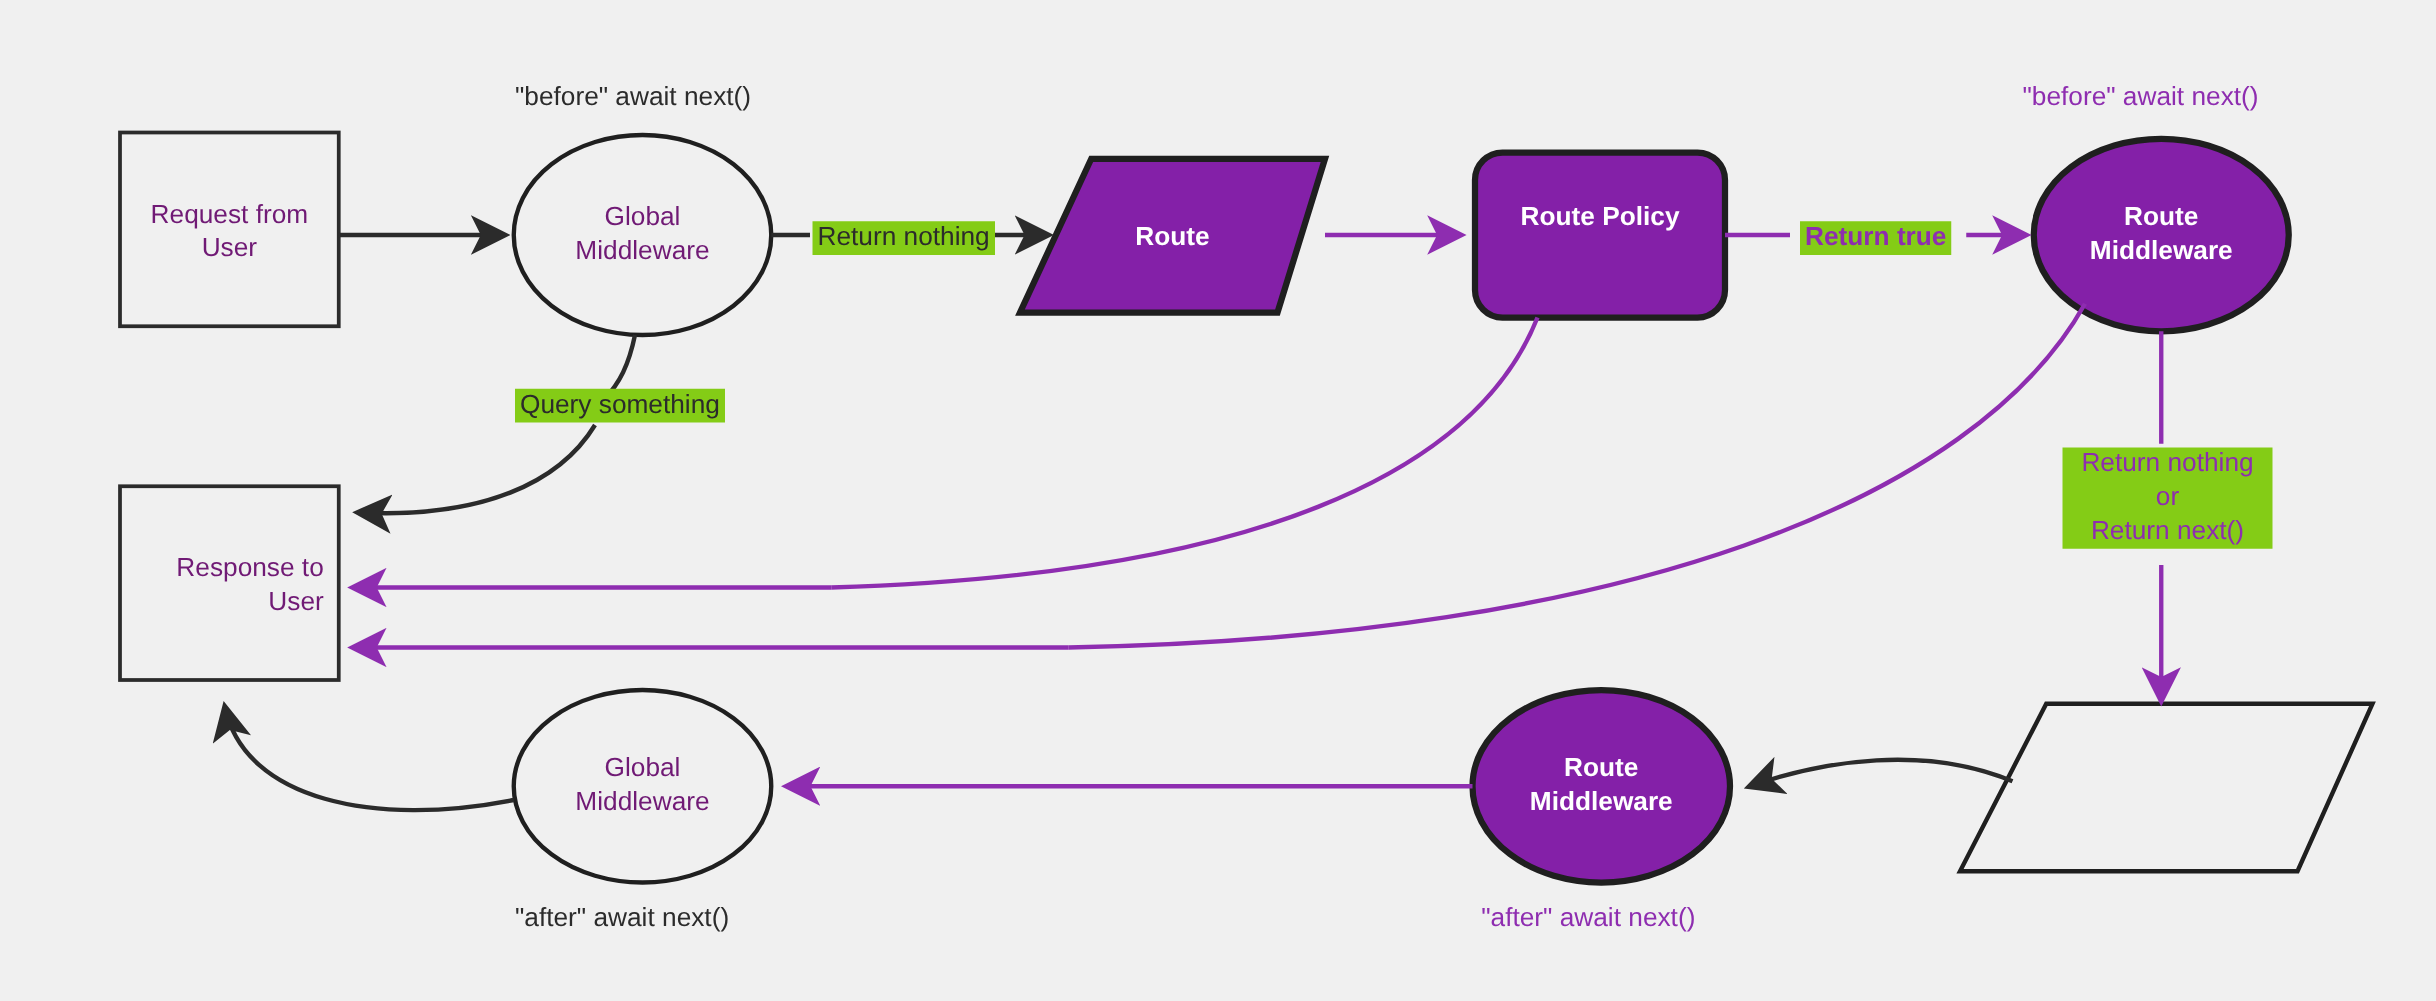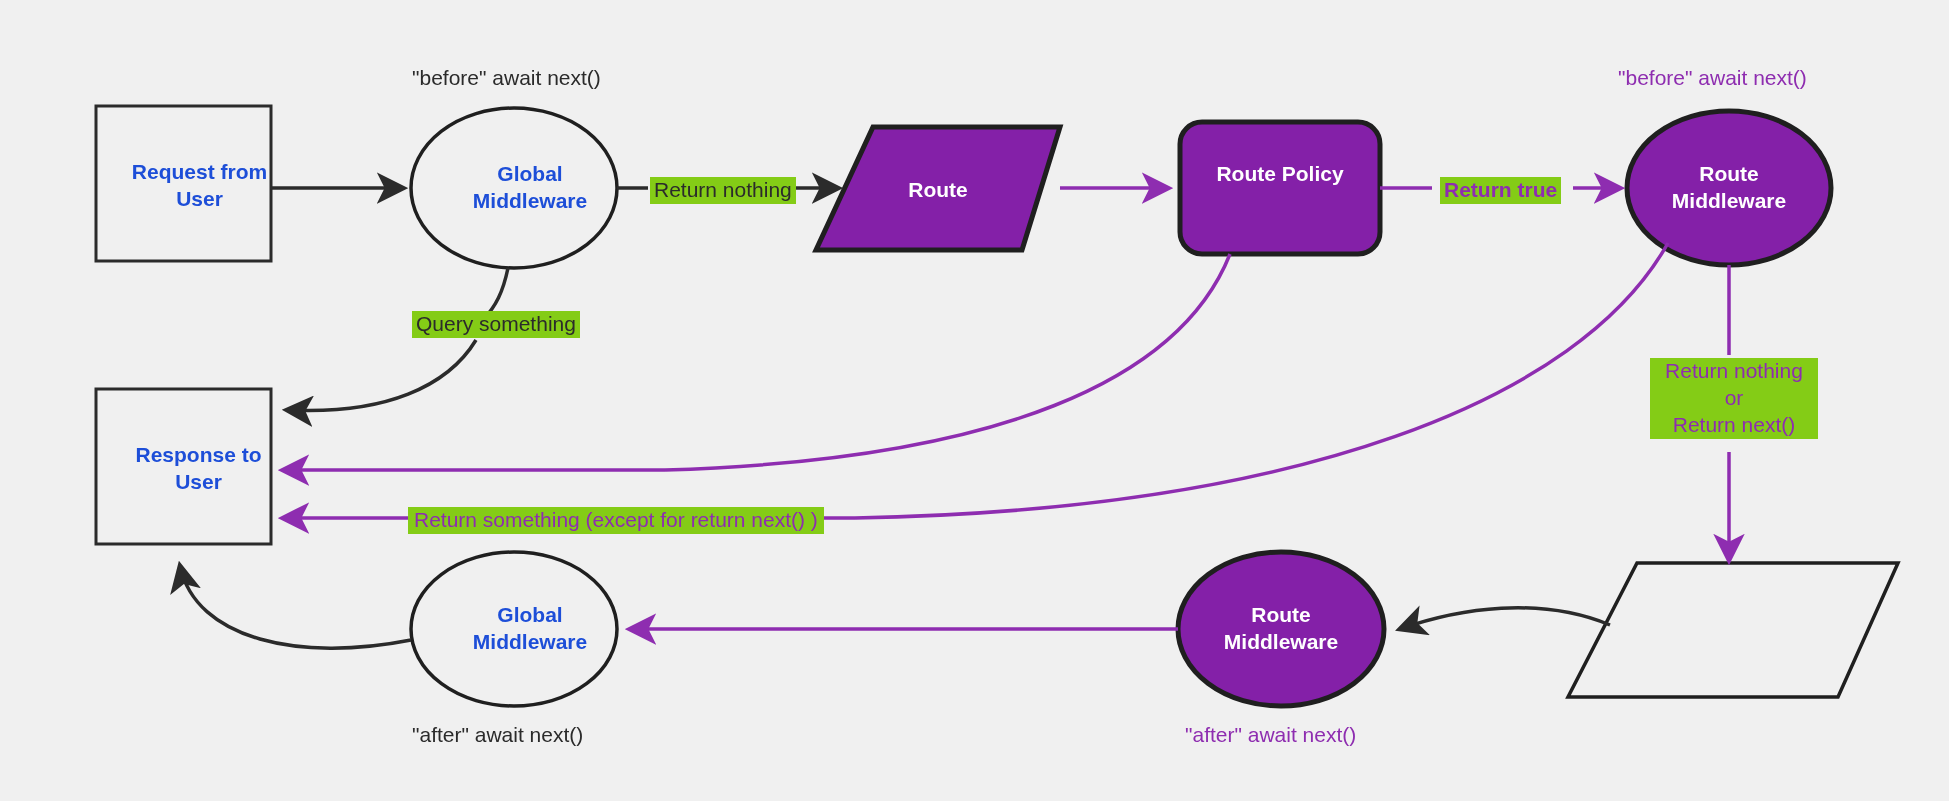--- a/index.html
+++ b/index.html
@@ -29,21 +29,21 @@
   }
   .lbl-dark  { color: #2b2b2b; font-size: 21px; }
   .lbl-purple{ color: #8e2db0; font-size: 21px; }
   .nodelabel {
     position: absolute;
     text-align: center;
     line-height: 1.30;
     white-space: pre-line;
     pointer-events: none;
   }
-  .nl-dark   { color: #1d4ed8; font-size: 21px; font-weight: 700; margin-left: 16px; }
+  .nl-dark   { color: #701a75; font-size: 21px; font-weight: 400; }
   .nl-white  { color: #ffffff; font-size: 21px; font-weight: 700; }
   .edge-on-bg{ background: #84cc16; }
 </style>
 </head>
 <body>
 
 <div id="canvas">
 
   <svg id="flow" viewBox="0 0 1949 801">
     <defs>
@@ -115,21 +115,21 @@
   <div class="nodelabel nl-white" style="left:1626px; top:160px; width:206px;">Route
 Middleware</div>
 
 
   <div class="nodelabel nl-white" style="left:1178px; top:601px; width:206px;">Route
 Middleware</div>
 
   <div class="nodelabel nl-dark" style="left:411px; top:601px; width:206px;">Global
 Middleware</div>
 
-  <div class="nodelabel nl-dark" style="left:95px; top:441px; width:175px;">Response to
+  <div class="nodelabel nl-dark" style="left:84px; top:441px; width:175px;text-align:right;">Response to
 User</div>
 
   <div class="lbl lbl-dark" style="left:412px; top:65px;">"before" await next()</div>
 
   <div class="lbl lbl-purple" style="left:1618px; top:65px;">"before" await next()</div>
 
   <div class="lbl lbl-dark" style="left:412px; top:722px;">"after" await next()</div>
 
   <div class="lbl lbl-purple" style="left:1185px; top:722px;">"after" await next()</div>
 
@@ -137,15 +137,14 @@
 
   <div class="lbl lbl-dark edge-on-bg" style="left:412px; top:311px; padding:0 4px;">Query something</div>
 
   <div class="lbl lbl-purple edge-on-bg" style="left:1440px; top:177px; padding:0 4px;font-weight:bold;">Return true</div>
 
   <div class="lbl lbl-purple edge-on-bg" style="left:1650px; top:358px; width:160px; text-align:center; padding:0 4px;">Return nothing
 or
 Return next()</div>
 
 
-  <div class="lbl lbl-purple edge-on-bg" style="left:408px; top:507px; padding:0 6px;">Return something (except for return next() )</div>
 
 </div>
 
 </body></html>

